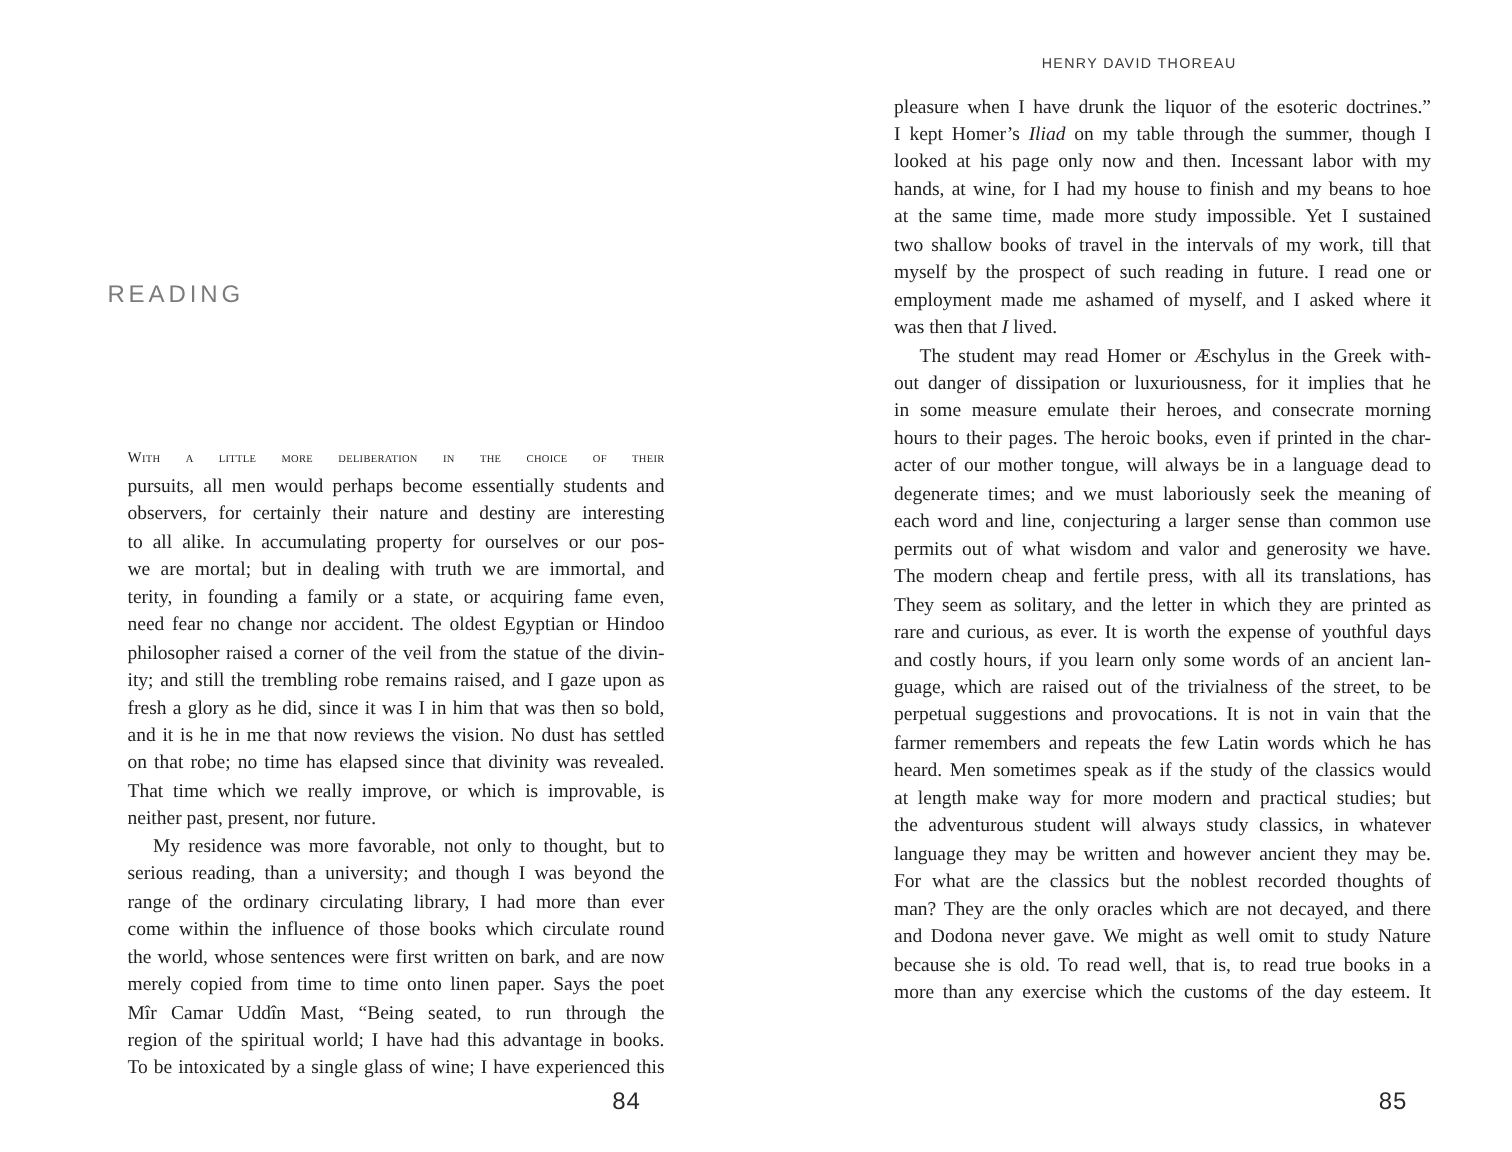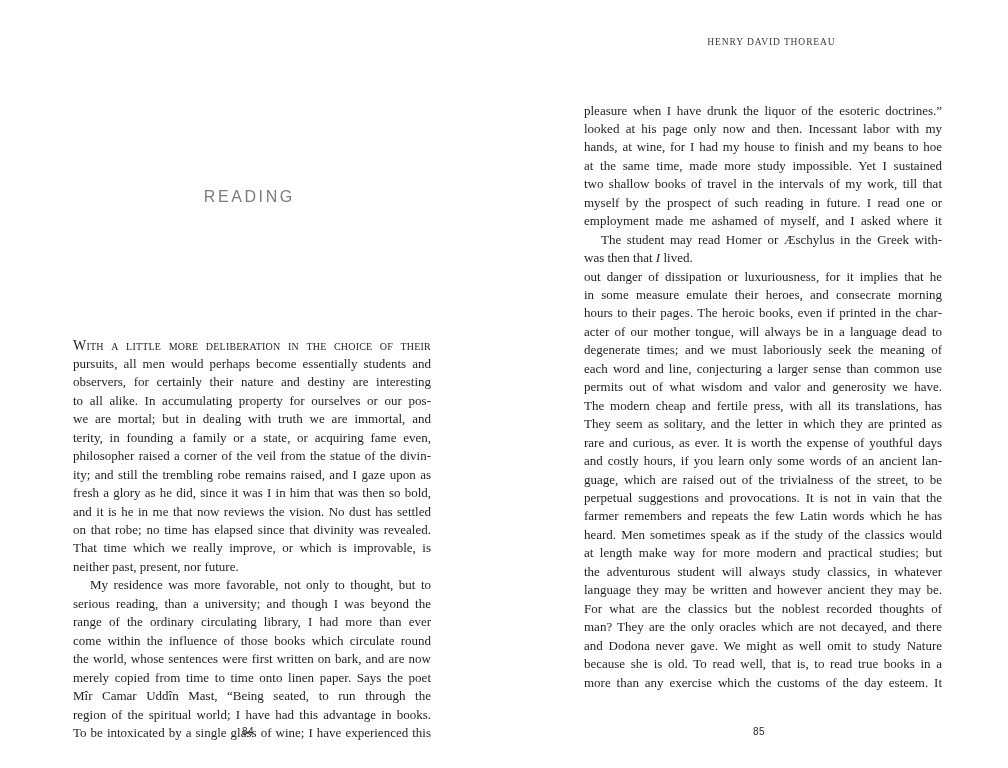--- a/index.html
+++ b/index.html
@@ -23,94 +23,94 @@
     width: 358px;
   }
   .page-left  { left: 69px; }
   .page-right { left: 580px; }
 
   .chapter-title {
     position: absolute;
     top: 188px;
     left: 0;
     width: 100%;
-    text-align: center;
+    text-align: left;
     font-family: "Liberation Sans", sans-serif;
     font-size: 16px;
     letter-spacing: 2.6px;
     color: #7b7b7b;
     text-indent: 2.6px; 
   }
   .running-header {
     position: absolute;
     top: 37px;
-    left: 12px;
+    left: 0;
     width: 100%;
     text-align: center;
-    font-family: Liberation Serif, serif;
+    font-family: Liberation Sans, sans-serif;
     font-size: 9.5px;
     letter-spacing: 0.9px;
     color: #3a3a3a;
     text-indent: 0.9px;
   }
   .page-body {
     position: absolute;
-    left: 4px;
+    left: 16px;
     width: 358px;
     font-family: "Liberation Serif", serif;
     font-size: 13px;
     color: #1e1e1e;
-    margin-top: 40px;
   }
   .page-left  .page-body { top: 296.5px; }
   .page-right .page-body { top: 61.5px; }
 
   .line {
     height: 18.46px;
     line-height: 18.46px;
     overflow: hidden;
     text-align: justify;
     text-align-last: justify;
     white-space: normal;
   }
   .line.para-end { text-align-last: left; }
   .line.indent   { text-indent: 17px; }
   .line.smallcaps {
     font-variant: small-caps;
-    font-size: 14px;
+    font-size: 10px;
     letter-spacing: 0.2px;
   }
   .line i { font-style: italic; }
 
   .page-number {
     position: absolute;
     top: 726px;
     left: 0;
     width: 100%;
-    text-align: center;
+    text-align: right;
     font-family: "Liberation Sans", sans-serif;
-    font-size: 10px;
+    font-size: 16px;
     letter-spacing: 0.5px;
     color: #2a2a2a;
   }
 </style>
 </head>
 <body>
 
 <div class="spread">
 
   <div class="page page-left">
     <div class="chapter-title">READING</div>
     <div class="page-body">
         <div class="line smallcaps">With a little more deliberation in the choice of their</div>
         <div class="line">pursuits, all men would perhaps become essentially students and</div>
         <div class="line">observers, for certainly their nature and destiny are interesting</div>
         <div class="line">to all alike. In accumulating property for ourselves or our pos-</div>
         <div class="line">we are mortal; but in dealing with truth we are immortal, and</div>
         <div class="line">terity, in founding a family or a state, or acquiring fame even,</div>
+        <div class="line">need fear no change nor accident. The oldest Egyptian or Hindoo</div>
         <div class="line">philosopher raised a corner of the veil from the statue of the divin-</div>
         <div class="line">ity; and still the trembling robe remains raised, and I gaze upon as</div>
         <div class="line">fresh a glory as he did, since it was I in him that was then so bold,</div>
         <div class="line">and it is he in me that now reviews the vision. No dust has settled</div>
         <div class="line">on that robe; no time has elapsed since that divinity was revealed.</div>
         <div class="line">That time which we really improve, or which is improvable, is</div>
         <div class="line para-end">neither past, present, nor future.</div>
         <div class="line indent">My residence was more favorable, not only to thought, but to</div>
         <div class="line">serious reading, than a university; and though I was beyond the</div>
         <div class="line">range of the ordinary circulating library, I had more than ever</div>
@@ -121,28 +121,29 @@
         <div class="line">region of the spiritual world; I have had this advantage in books.</div>
         <div class="line">To be intoxicated by a single glass of wine; I have experienced this</div>
       </div>
     <div class="page-number">84</div>
   </div>
 
   <div class="page page-right">
     <div class="running-header">HENRY DAVID THOREAU</div>
     <div class="page-body">
         <div class="line">pleasure when I have drunk the liquor of the esoteric doctrines.”</div>
+        <div class="line">I kept Homer’s <i>Iliad</i> on my table through the summer, though I</div>
         <div class="line">looked at his page only now and then. Incessant labor with my</div>
         <div class="line">hands, at wine, for I had my house to finish and my beans to hoe</div>
         <div class="line">at the same time, made more study impossible. Yet I sustained</div>
         <div class="line">two shallow books of travel in the intervals of my work, till that</div>
         <div class="line">myself by the prospect of such reading in future. I read one or</div>
         <div class="line">employment made me ashamed of myself, and I asked where it</div>
+        <div class="line para-end">was then that <i>I</i> lived.</div>
         <div class="line indent">The student may read Homer or Æschylus in the Greek with-</div>
-        <div class="line para-end">was then that <i>I</i> lived.</div>
         <div class="line">out danger of dissipation or luxuriousness, for it implies that he</div>
         <div class="line">in some measure emulate their heroes, and consecrate morning</div>
         <div class="line">hours to their pages. The heroic books, even if printed in the char-</div>
         <div class="line">acter of our mother tongue, will always be in a language dead to</div>
         <div class="line">degenerate times; and we must laboriously seek the meaning of</div>
         <div class="line">each word and line, conjecturing a larger sense than common use</div>
         <div class="line">permits out of what wisdom and valor and generosity we have.</div>
         <div class="line">The modern cheap and fertile press, with all its translations, has</div>
         <div class="line">They seem as solitary, and the letter in which they are printed as</div>
         <div class="line">rare and curious, as ever. It is worth the expense of youthful days</div>

